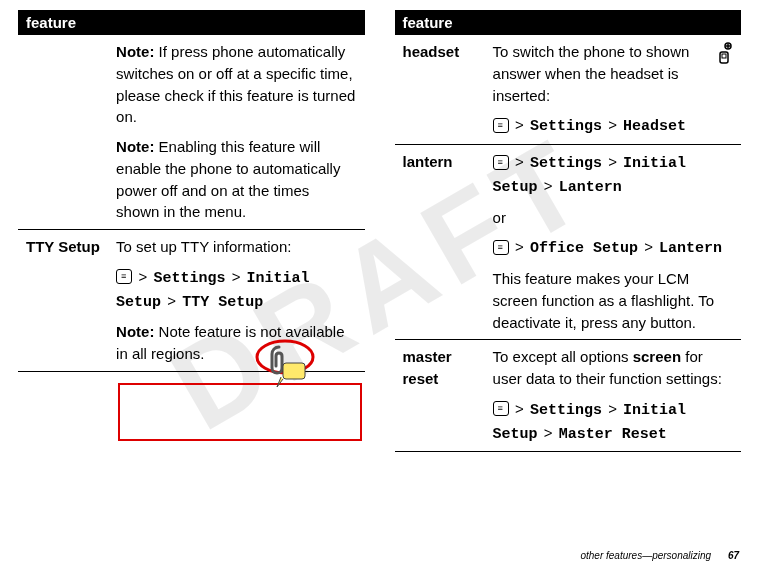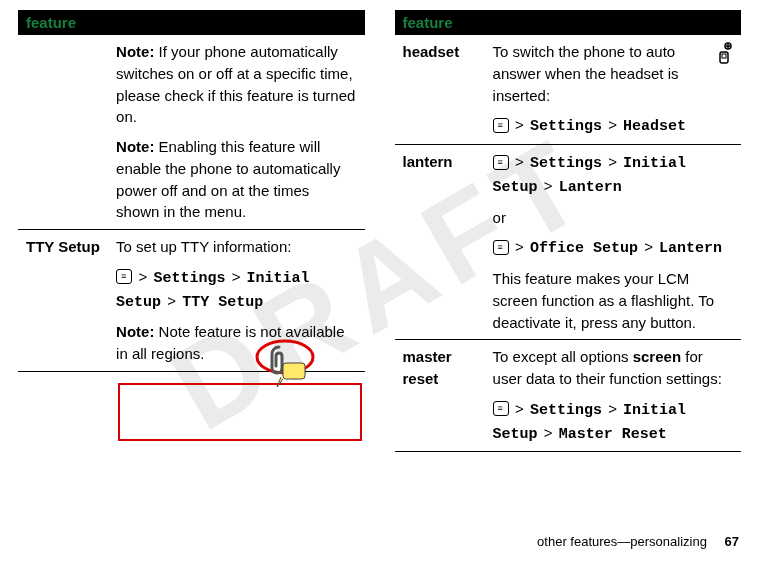--- a/index.html
+++ b/index.html
@@ -33,21 +33,21 @@
     }
     .col {
       flex: 1;
     }
     table {
       border-collapse: collapse;
       width: 100%;
     }
     th {
       background: #000;
-      color: #15803d;
+      color: #ffffff;
       text-align: left;
       padding: 4px 8px;
       font-size: 15px;
       font-weight: bold;
     }
     td {
       vertical-align: top;
       padding: 6px 8px;
       border-bottom: 1px solid #000;
       line-height: 1.45;
@@ -69,23 +69,24 @@
       padding: 0 4px;
       font-size: 9px;
       line-height: 13px;
       vertical-align: middle;
       position: relative;
       top: -1px;
       letter-spacing: 1px;
     }
     .footer {
       position: absolute;
-      bottom: 16px;
+      bottom: 4px;
       right: 20px;
-      font-size: 13px;
+      font-size: 10px;
+      font-style: italic;
     }
     .footer .pgnum { font-weight: bold; margin-left: 14px; }
     .icon-headset {
       float: right;
       margin-left: 4px;
     }
     .icon-paperclip {
       position: absolute;
       left: 255px;
       top: 335px;
@@ -109,21 +110,21 @@
 
   <div class="col">
     <table>
       <tbody>
           <tr>
             <th colspan="2">feature</th>
           </tr>
       <tr>
         <td class="feat"></td>
         <td class="desc">
-          <p><span class="bold">Note:</span><span> If your phone automatically switches on or off at a specific time, please check if this feature is turned on.</span></p>
+          <p><span class="bold">Note:</span><span> If press phone automatically switches on or off at a specific time, please check if this feature is turned on.</span></p>
           <p><span class="bold">Note:</span><span> Enabling this feature will enable the phone to automatically power off and on at the times shown in the menu.</span></p>
         </td>
       </tr>
       <tr>
         <td class="feat">TTY Setup</td>
         <td class="desc">
           <p>To set up TTY information:</p>
           <p>
             <span class="menukey">≡</span>
             <span class="gt">&gt;</span>
@@ -151,21 +152,21 @@
         <td class="desc">
           <span class="icon-headset">
             <svg width="24" height="24" viewBox="0 0 24 24">
               <circle cx="19" cy="5" r="3" fill="none" stroke="#000" stroke-width="1.5"></circle>
               <line x1="17" y1="5" x2="21" y2="5" stroke="#000" stroke-width="1.5"></line>
               <line x1="19" y1="3" x2="19" y2="7" stroke="#000" stroke-width="1.5"></line>
               <rect x="11" y="11" width="8" height="11" rx="2" fill="none" stroke="#000" stroke-width="1.5"></rect>
               <rect x="13" y="13" width="4" height="4" fill="none" stroke="#000" stroke-width="1"></rect>
             </svg>
           </span>
-          <p>To switch the phone to auto answer when the headset is inserted:</p>
+          <p>To switch the phone to shown answer when the headset is inserted:</p>
           <p>
             <span class="menukey">≡</span>
             <span class="gt">&gt;</span>
             <span class="bold narrow">Settings</span>
             <span class="gt">&gt;</span>
             <span class="bold narrow">Headset</span>
           </p>
         </td>
       </tr>
       <tr>

